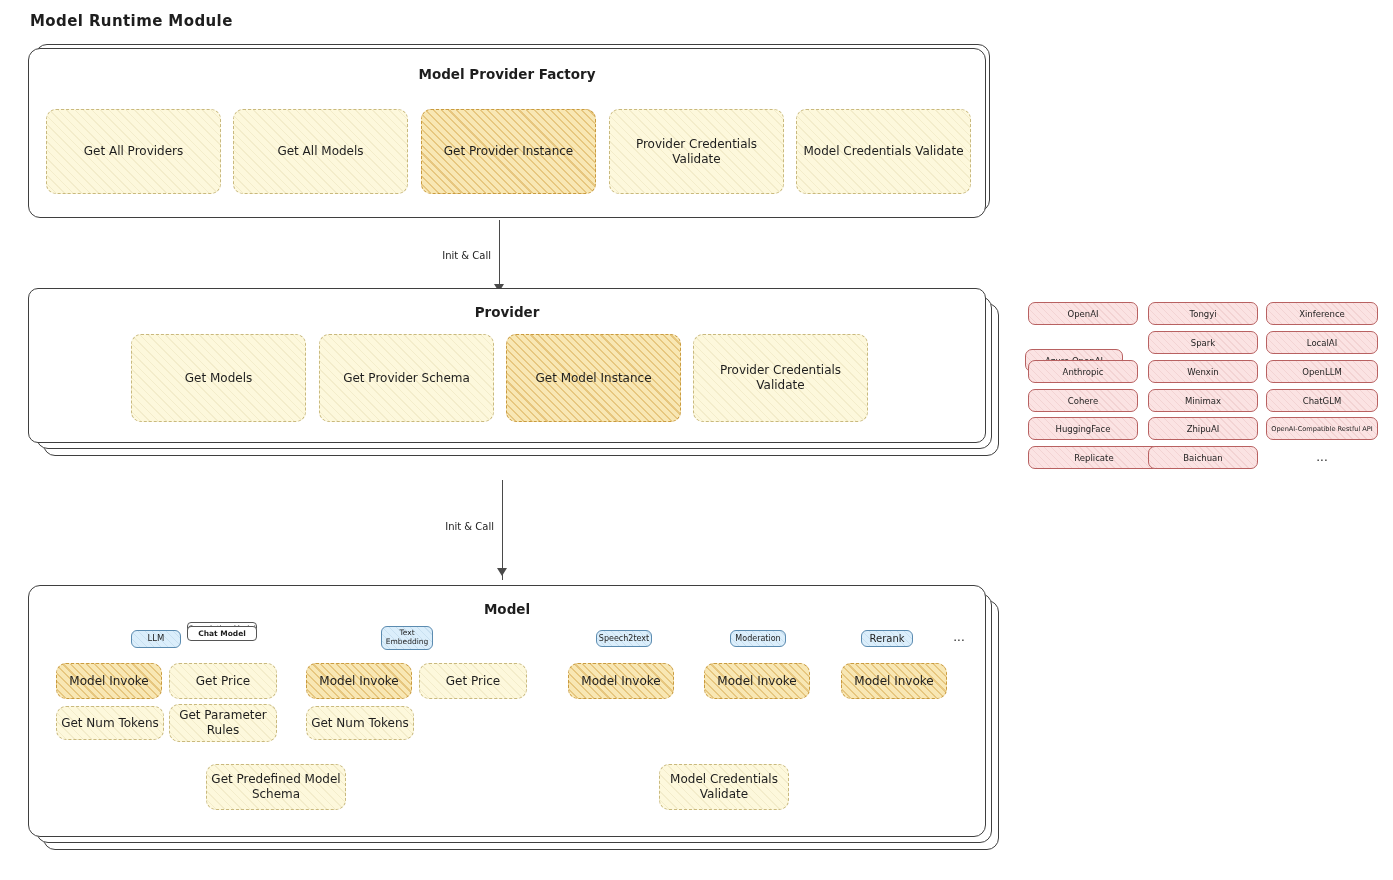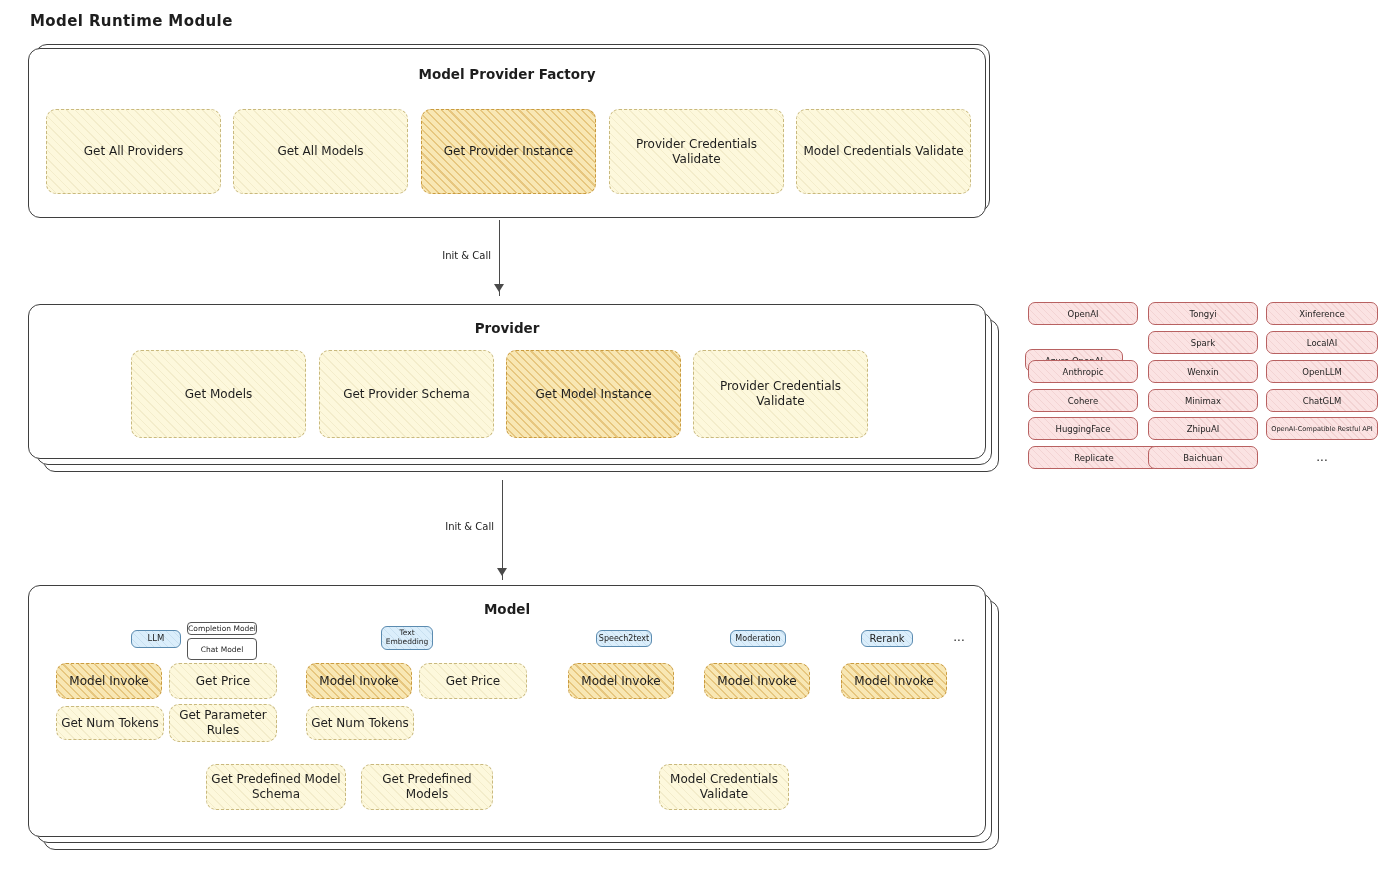--- a/index.html
+++ b/index.html
@@ -68,21 +68,21 @@
     <div class="ybox" style="left:17px;  top:60px; width:175px; height:85px;">Get All Providers</div>
     <div class="ybox" style="left:204px; top:60px; width:175px; height:85px;">Get All Models</div>
     <div class="obox" style="left:392px; top:60px; width:175px; height:85px;">Get Provider Instance</div>
     <div class="ybox" style="left:580px; top:60px; width:175px; height:85px;">Provider Credentials Validate</div>
     <div class="ybox" style="left:767px; top:60px; width:175px; height:85px;">Model Credentials Validate</div>
   </div>
 
   <div class="arrow" style="left:499px; top:220px; height:76px;"></div>
   <div class="arrow-label" style="left:423px; top:250px; width:68px;">Init &amp; Call</div>
 
-  <div class="panel stack2" style="left:28px; top:304px; width:958px; height:155px;">
+  <div class="panel stack2" style="left:28px; top:288px; width:958px; height:155px;border-radius:10px;">
     <div class="panel-title" style="top:15px;">Provider</div>
     <div class="ybox" style="left:102px; top:45px; width:175px; height:88px;">Get Models</div>
     <div class="ybox" style="left:290px; top:45px; width:175px; height:88px;">Get Provider Schema</div>
     <div class="obox" style="left:477px; top:45px; width:175px; height:88px;">Get Model Instance</div>
     <div class="ybox" style="left:664px; top:45px; width:175px; height:88px;">Provider Credentials Validate</div>
   </div>
 
   <div class="pchip" style="left:1028px; top:302px; width:110px;">OpenAI</div>
   <div class="pchip" style="left:1025px; top:331px; width:98px;margin-top:18px;">Azure OpenAI</div>
   <div class="pchip" style="left:1028px; top:360px; width:110px;">Anthropic</div>
@@ -105,37 +105,36 @@
   <div class="more-text" style="left:1266px; top:450px; width:112px;">...</div>
 
   <div class="arrow" style="left:502px; top:480px; height:100px;"></div>
   <div class="arrow-label" style="left:426px; top:521px; width:68px;">Init &amp; Call</div>
 
   <div class="panel stack2" style="left:28px; top:585px; width:958px; height:252px;">
     <div class="panel-title" style="top:15px;">Model</div>
 
     <div class="btag" style="left:102px; top:44px; width:50px; height:18px;">LLM</div>
     <div class="wtag" style="left:158px; top:36px; width:70px; height:13px;">Completion Model</div>
-    <div class="wtag" style="left:158px; top:52px; width:70px; height:22px;">Chat Model</div>
+    <div class="wtag" style="left:158px; top:40px; width:70px; height:15px;font-weight:bold;">Chat Model</div>
     <div class="btag" style="left:352px; top:40px; width:52px; height:24px; font-size:7.5px;">Text Embedding</div>
     <div class="btag" style="left:567px; top:44px; width:56px; height:17px; font-size:8px;">Speech2text</div>
     <div class="btag" style="left:701px; top:44px; width:56px; height:17px; font-size:8px;">Moderation</div>
     <div class="btag" style="left:832px; top:44px; width:52px; height:17px; font-size:10px;">Rerank</div>
     <div class="more-text" style="left:918px; top:44px; width:24px;">...</div>
 
     <div class="obox" style="left:27px;  top:77px; width:106px; height:36px;">Model Invoke</div>
     <div class="ybox" style="left:140px; top:77px; width:108px; height:36px;">Get Price</div>
     <div class="obox" style="left:277px; top:77px; width:106px; height:36px;">Model Invoke</div>
     <div class="ybox" style="left:390px; top:77px; width:108px; height:36px;">Get Price</div>
     <div class="obox" style="left:539px; top:77px; width:106px; height:36px;">Model Invoke</div>
     <div class="obox" style="left:675px; top:77px; width:106px; height:36px;">Model Invoke</div>
     <div class="obox" style="left:812px; top:77px; width:106px; height:36px;">Model Invoke</div>
 
     <div class="ybox" style="left:27px;  top:120px; width:108px; height:34px;">Get Num Tokens</div>
     <div class="ybox" style="left:140px; top:118px; width:108px; height:38px;">Get Parameter Rules</div>
     <div class="ybox" style="left:277px; top:120px; width:108px; height:34px;">Get Num Tokens</div>
 
     <div class="ybox" style="left:177px; top:178px; width:140px; height:46px;">Get Predefined Model Schema</div>
-    <div class="ybox" style="left:332px; top:178px; width:132px; height:46px;">Get Predefined Models</div>
     <div class="ybox" style="left:630px; top:178px; width:130px; height:46px;">Model Credentials Validate</div>
   </div>
 
 </div>
 
 </body></html>

